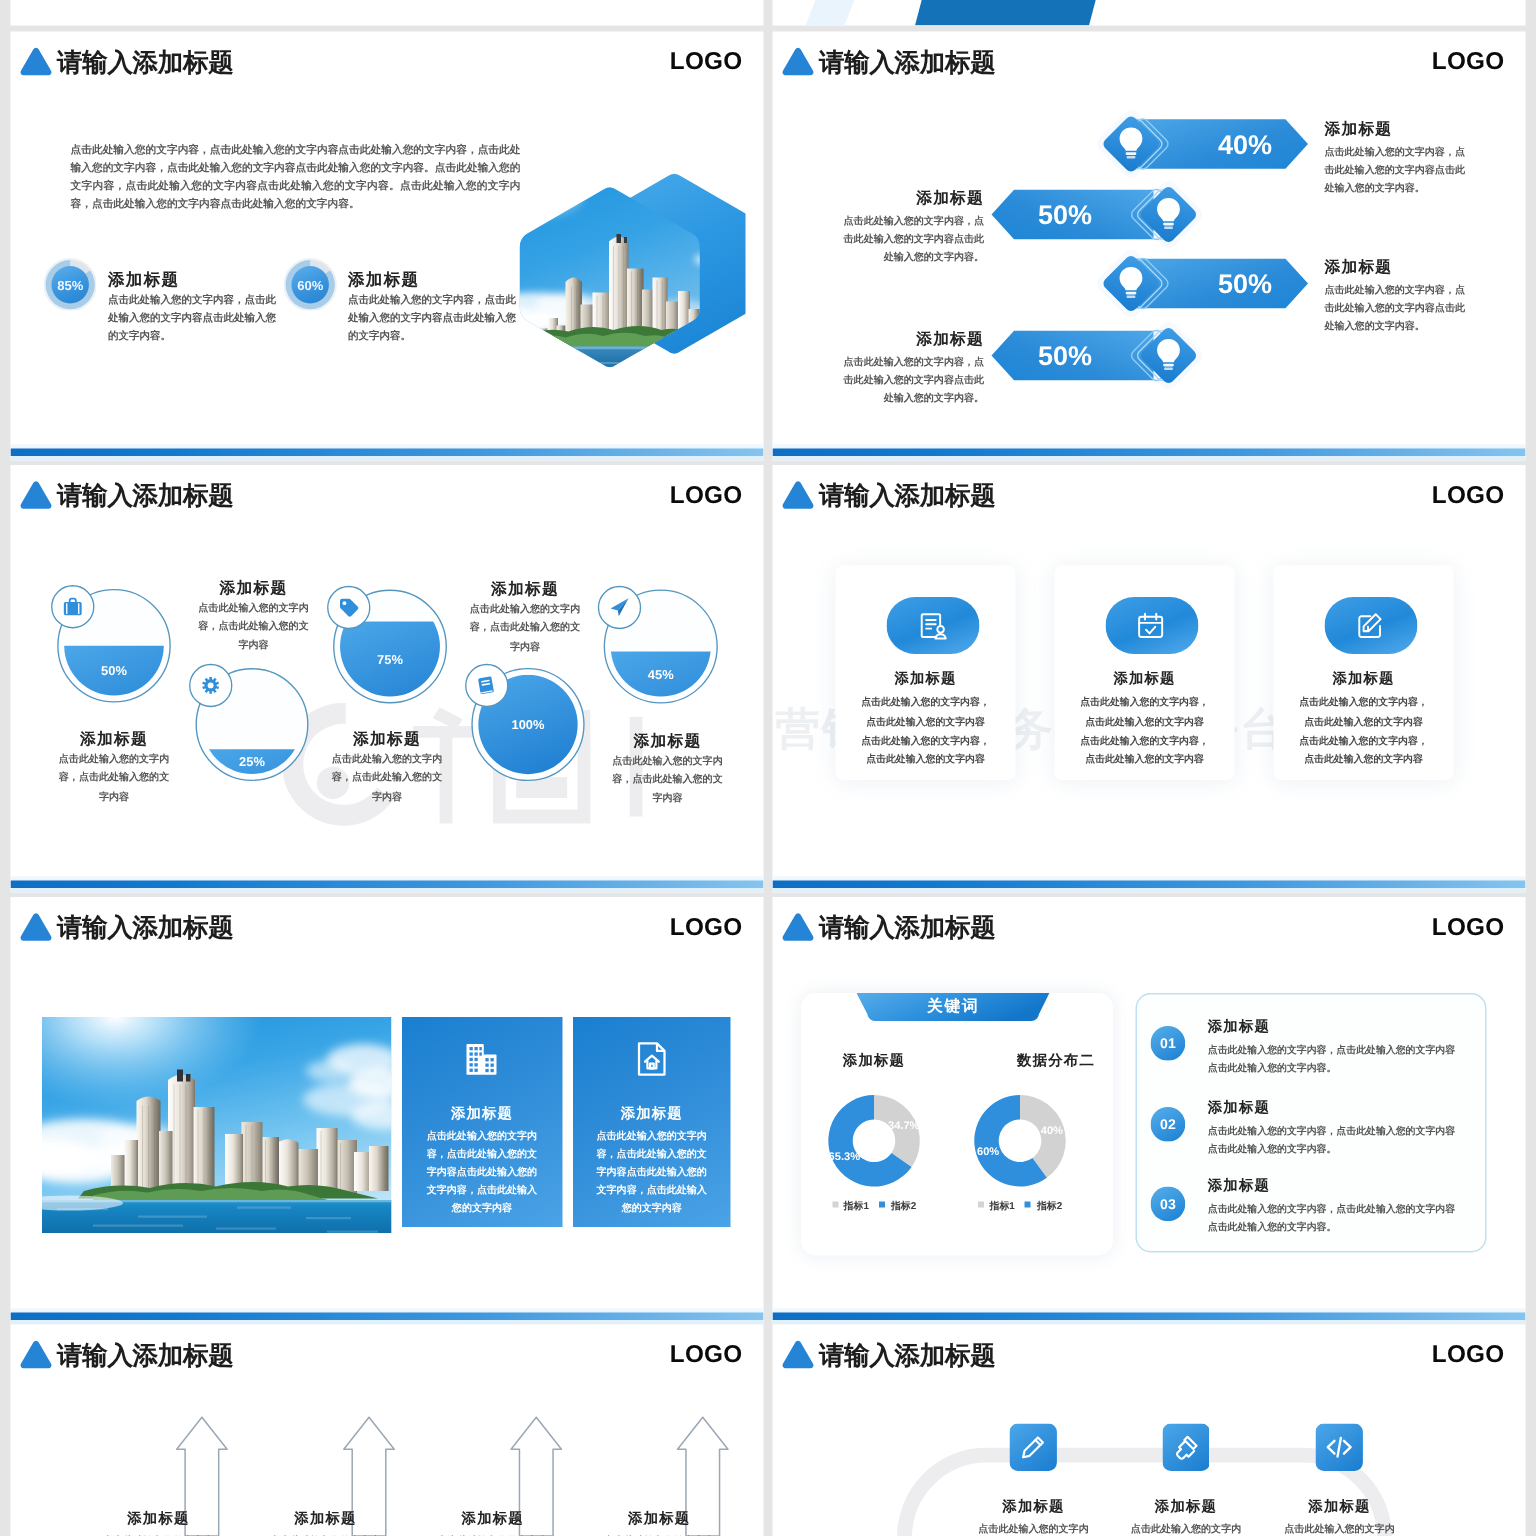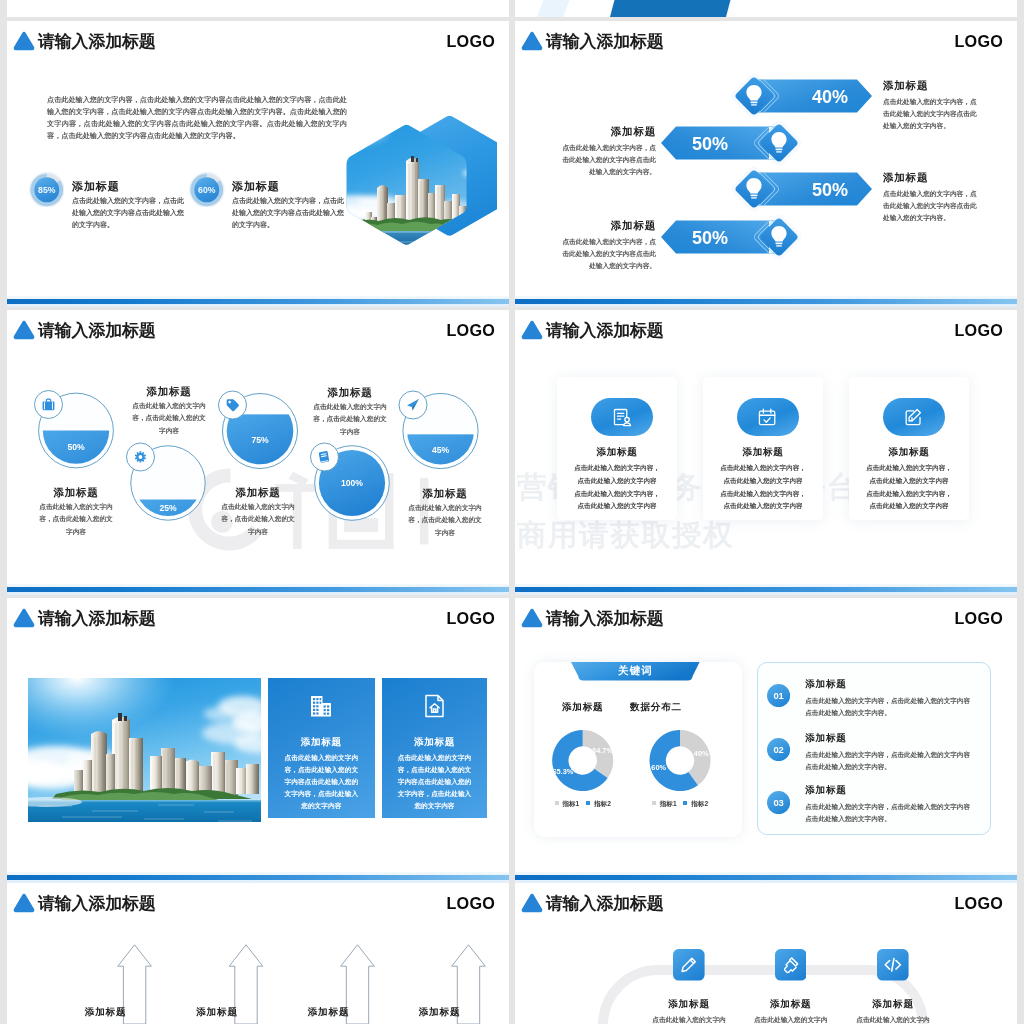--- a/index.html
+++ b/index.html
@@ -378,21 +378,20 @@
     <div class="bar" style="top:277px;"></div>
   </div>
 
   <div class="slide" style="left:515px;top:310px;width:502px;height:285px;">
     <div class="tri"><svg width="22" height="22" viewBox="0 0 22 22">
           <path d="M9.25 2.9 L0.95 17.1 a2.05 2.05 0 0 0 1.8 3.1 h16.5 a2.05 2.05 0 0 0 1.8 -3.1 L12.75 2.9 a2.0 2.0 0 0 0 -3.5 0 Z" fill="#2584d6"></path>
         </svg></div>
     <div class="hdr-title">请输入添加标题</div>
     <div class="hdr-logo">LOGO</div>
     <div class="wmbig" style="left:2px;top:162px;font-size:29.5px;letter-spacing:1.5px;color:#edf0f3;line-height:30px;">营销设计服务与分销平台</div>
-    <div class="wmbig" style="left:2px;top:210px;font-size:29.5px;letter-spacing:1.5px;color:#edf0f3;line-height:30px;">商用请获取授权</div>
     <div style="position:absolute;left:42px;top:67px;width:120px;height:143px;background:#ffffff;border-radius:5px;box-shadow:0 1px 14px rgba(120,150,185,.14);"></div>
     <svg class="sv" style="left:76px;top:88px;" width="62" height="38" viewBox="0 0 62 38">
       <defs>
           <linearGradient id="pillg0" x1="0.15" y1="0" x2="0.8" y2="1">
             <stop offset="0" stop-color="#3c9ce5"></stop>
             <stop offset=".55" stop-color="#2189d9"></stop>
             <stop offset="1" stop-color="#4aa5e8"></stop>
           </linearGradient>
         </defs>
       <rect x="0" y="0" width="62" height="38" rx="19" fill="url(#pillg0)"></rect>
@@ -629,21 +628,21 @@
         <text x="143.74" y="172.11" text-anchor="middle" font-size="7.4" font-weight="700" fill="#ffffff" font-family="'Liberation Sans',sans-serif">60%</text>
       </g>
     </svg>
     <div class="t" style="left:17.700000000000045px;top:102.70000000000005px;width:100px;text-align:center;font-size:9.6px;font-weight:700;color:#232323;letter-spacing:.8px;">添加标题</div>
     <div style="position:absolute;left:17.700000000000045px;top:202px;width:100px;text-align:center;font-size:6.6px;color:#3b3b3b;font-weight:700;white-space:nowrap;">
       <span style="display:inline-block;width:4px;height:4px;background:#d4d4d4;vertical-align:1px;"></span>
       <span style="margin:0 5px 0 2px;">指标1</span>
       <span style="display:inline-block;width:4px;height:4px;background:#3190dc;vertical-align:1px;"></span>
       <span style="margin-left:2px;">指标2</span>
     </div>
-    <div class="t" style="left:115px;top:102.70000000000005px;width:100px;text-align:left;font-size:9.6px;font-weight:700;color:#232323;letter-spacing:.8px;">数据分布二</div>
+    <div class="t" style="left:115px;top:102.70000000000005px;width:100px;text-align:right;font-size:9.6px;font-weight:700;color:#232323;letter-spacing:.8px;">数据分布二</div>
     <div style="position:absolute;left:115px;top:202px;width:100px;text-align:center;font-size:6.6px;color:#3b3b3b;font-weight:700;white-space:nowrap;">
       <span style="display:inline-block;width:4px;height:4px;background:#d4d4d4;vertical-align:1px;"></span>
       <span style="margin:0 5px 0 2px;">指标1</span>
       <span style="display:inline-block;width:4px;height:4px;background:#3190dc;vertical-align:1px;"></span>
       <span style="margin-left:2px;">指标2</span>
     </div>
     <div style="position:absolute;left:242px;top:64px;width:232px;height:171px;background:#fdffff;border:1px solid #bfe0f2;border-radius:10px;"></div>
     <svg class="sv" style="left:251.60000000000005px;top:86.10000000000005px;" width="23.2" height="23.2" viewBox="0 0 23.2 23.2">
       <defs>
           <linearGradient id="numg0" x1="0.2" y1="0" x2="0.8" y2="1">

